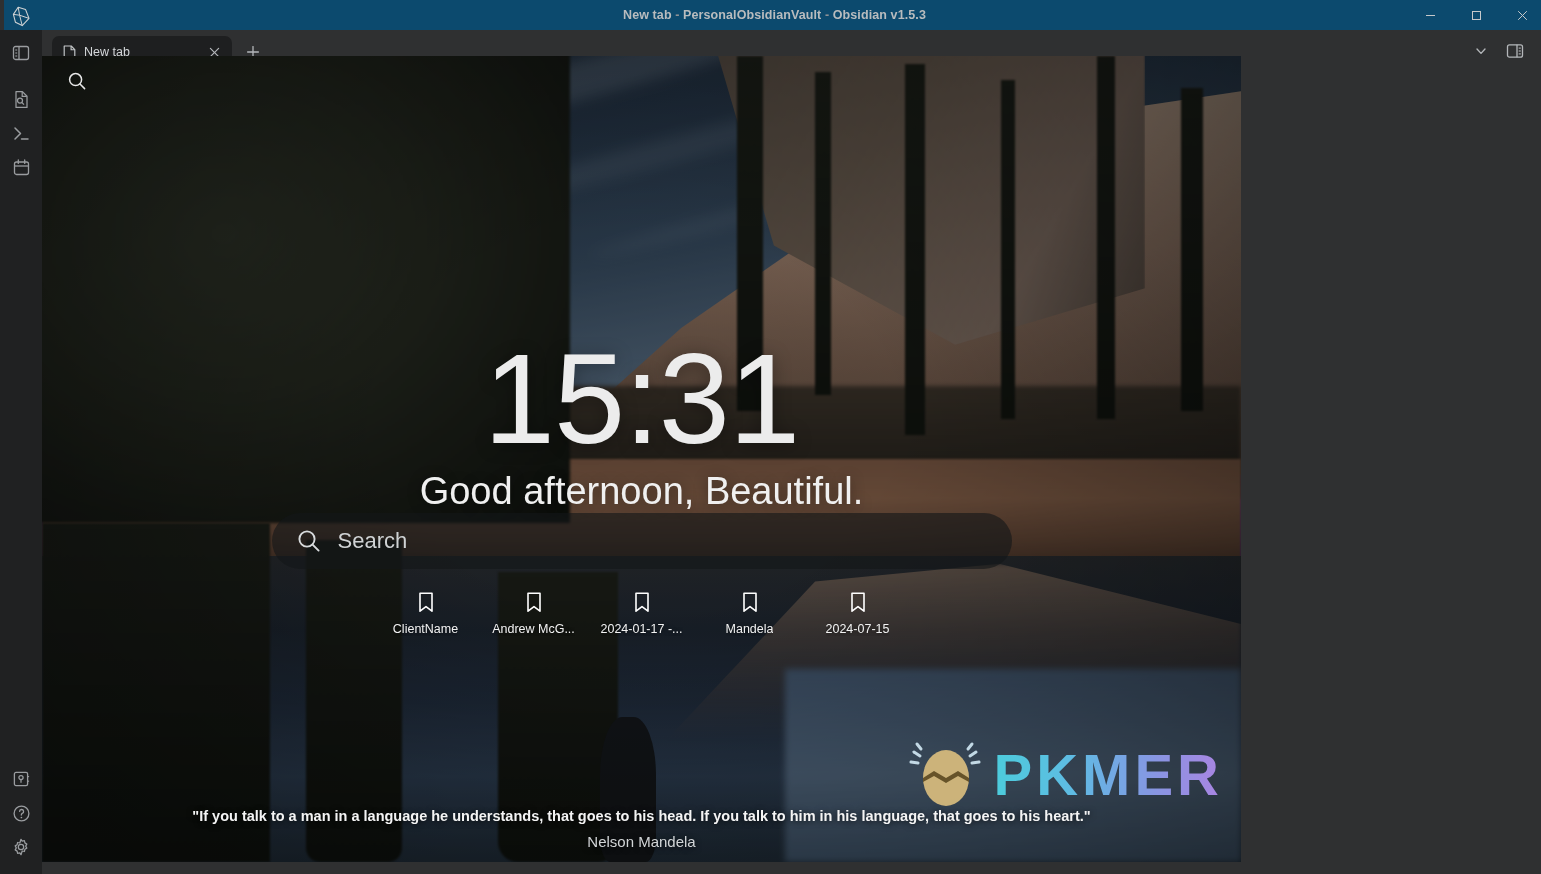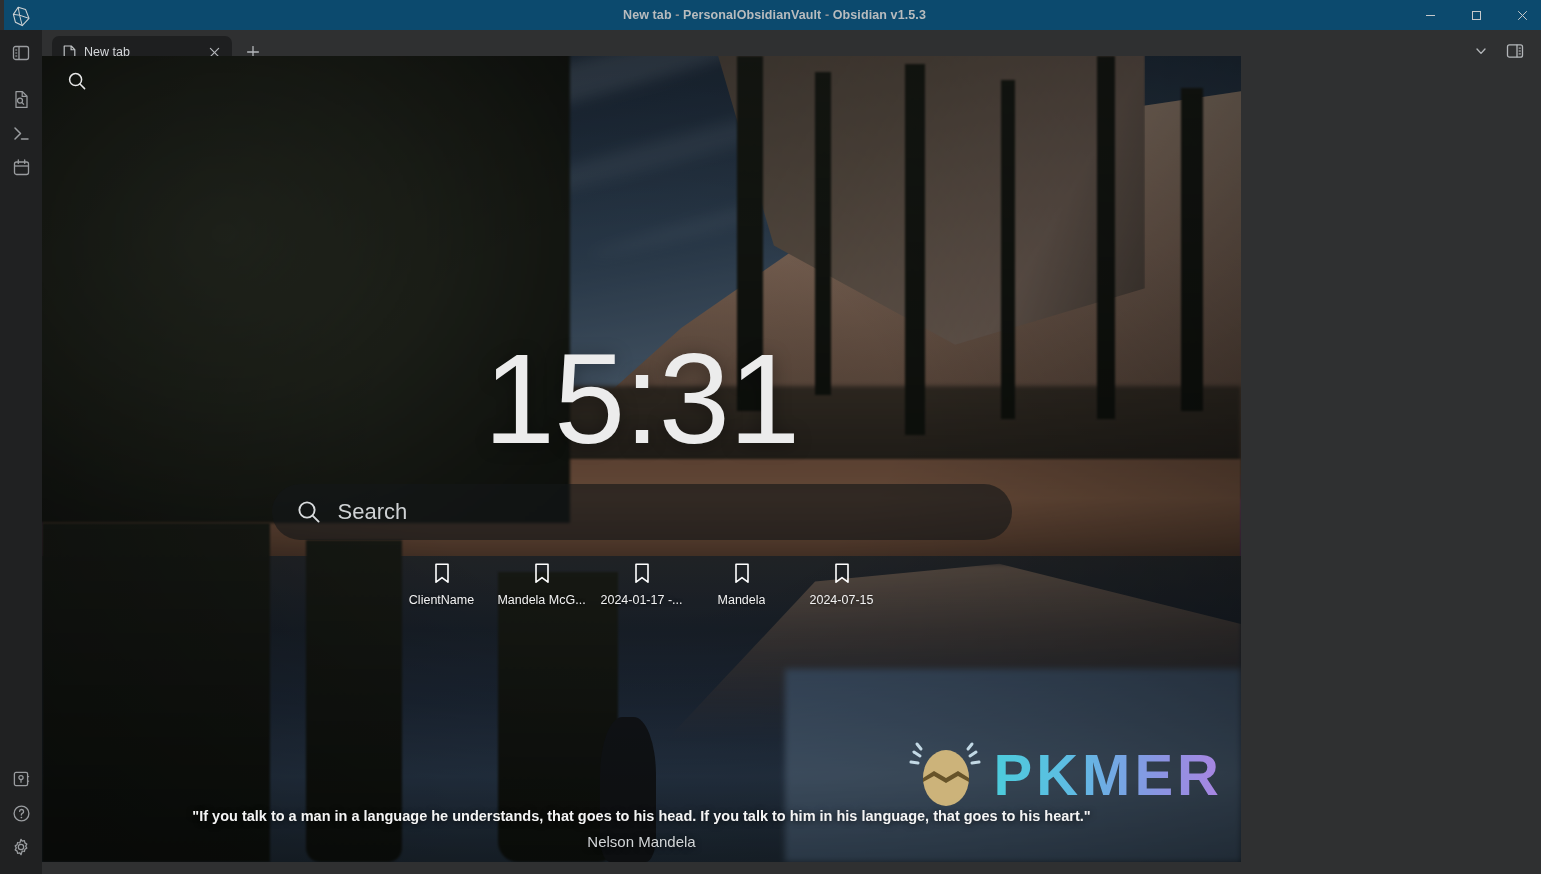--- a/index.html
+++ b/index.html
@@ -99,26 +99,26 @@
   .banner-search-icon { position:absolute; left:20px; top:10px; width:30px; height:30px;
     display:flex; align-items:center; justify-content:center; color:#e8e8e8; z-index:6; }
 
   .center-stack { position:absolute; left:0; right:0; top:0; bottom:0; z-index:5;
     display:flex; flex-direction:column; align-items:center; }
   .clock { margin-top:282px; font-size:128px; line-height:.95; font-weight:400;
     color:#ececec; letter-spacing:-1px; text-shadow:0 2px 18px rgba(0,0,0,.35); }
   .greeting { margin-top:10px; font-size:38px; color:#f0f0f0; font-weight:400;
     text-shadow:0 2px 14px rgba(0,0,0,.45); }
 
-  .searchbox { margin-top:24px; width:740px; height:56px; border-radius:28px;
+  .searchbox { width:740px; height:56px; border-radius:28px;
     background:rgba(20,22,24,.62); display:flex; align-items:center; padding:0 24px; gap:16px; }
   .searchbox .ph { font-size:22px; color:#cfd2d4; }
   .search-mag { color:#d8dbdd; display:flex; }
 
-  .bookmarks { margin-top:22px; display:flex; gap:0; }
+  .bookmarks { margin-top:22px; display:flex; gap:8px; }
   .bm { width:100px; display:flex; flex-direction:column; align-items:center; gap:7px; }
   .bm-icon { color:#ffffff; display:flex; }
   .bm-label { font-size:12.5px; color:#f2f2f2; white-space:nowrap; overflow:hidden;
     text-overflow:ellipsis; max-width:96px; text-align:center;
     text-shadow:0 1px 5px rgba(0,0,0,.55); }
 
   .quote-wrap { position:absolute; left:0; right:0; bottom:12px; z-index:5; text-align:center; }
   .quote { font-size:14.5px; font-weight:bold; color:#f4f4f4;
     text-shadow:0 1px 6px rgba(0,0,0,.7); }
   .quote-author { margin-top:9px; font-size:15px; color:#d2d5d7;
@@ -304,20 +304,21 @@
 
     <div class="banner-search-icon">
       <svg width="20" height="20" viewBox="0 0 20 20">
         <circle cx="8.6" cy="8.6" r="6" fill="none" stroke="currentColor" stroke-width="1.5"></circle>
         <line x1="13" y1="13" x2="17.6" y2="17.6" stroke="currentColor" stroke-width="1.5" stroke-linecap="round"></line>
       </svg>
     </div>
 
     <div class="center-stack">
       <div class="clock">15:31</div>
+      <div class="greeting">Good afternoon, Beautiful.</div>
 
       <div class="searchbox">
         <span class="search-mag">
           <svg width="26" height="26" viewBox="0 0 26 26">
             <circle cx="11" cy="11" r="7.6" fill="none" stroke="currentColor" stroke-width="1.9"></circle>
             <line x1="16.6" y1="16.6" x2="22.6" y2="22.6" stroke="currentColor" stroke-width="1.9" stroke-linecap="round"></line>
           </svg>
         </span>
         <span class="ph">Search</span>
       </div>
@@ -330,21 +331,21 @@
             </svg>
           </span>
           <span class="bm-label">ClientName</span>
         </div>
         <div class="bm">
           <span class="bm-icon">
             <svg width="20" height="24" viewBox="0 0 20 24">
               <path d="M4 2.2h12v18l-6-4.6-6 4.6z" fill="none" stroke="currentColor" stroke-width="1.6" stroke-linejoin="round"></path>
             </svg>
           </span>
-          <span class="bm-label">Mandela McG...</span>
+          <span class="bm-label">Andrew McG...</span>
         </div>
         <div class="bm">
           <span class="bm-icon">
             <svg width="20" height="24" viewBox="0 0 20 24">
               <path d="M4 2.2h12v18l-6-4.6-6 4.6z" fill="none" stroke="currentColor" stroke-width="1.6" stroke-linejoin="round"></path>
             </svg>
           </span>
           <span class="bm-label">2024-01-17 -...</span>
         </div>
         <div class="bm">

